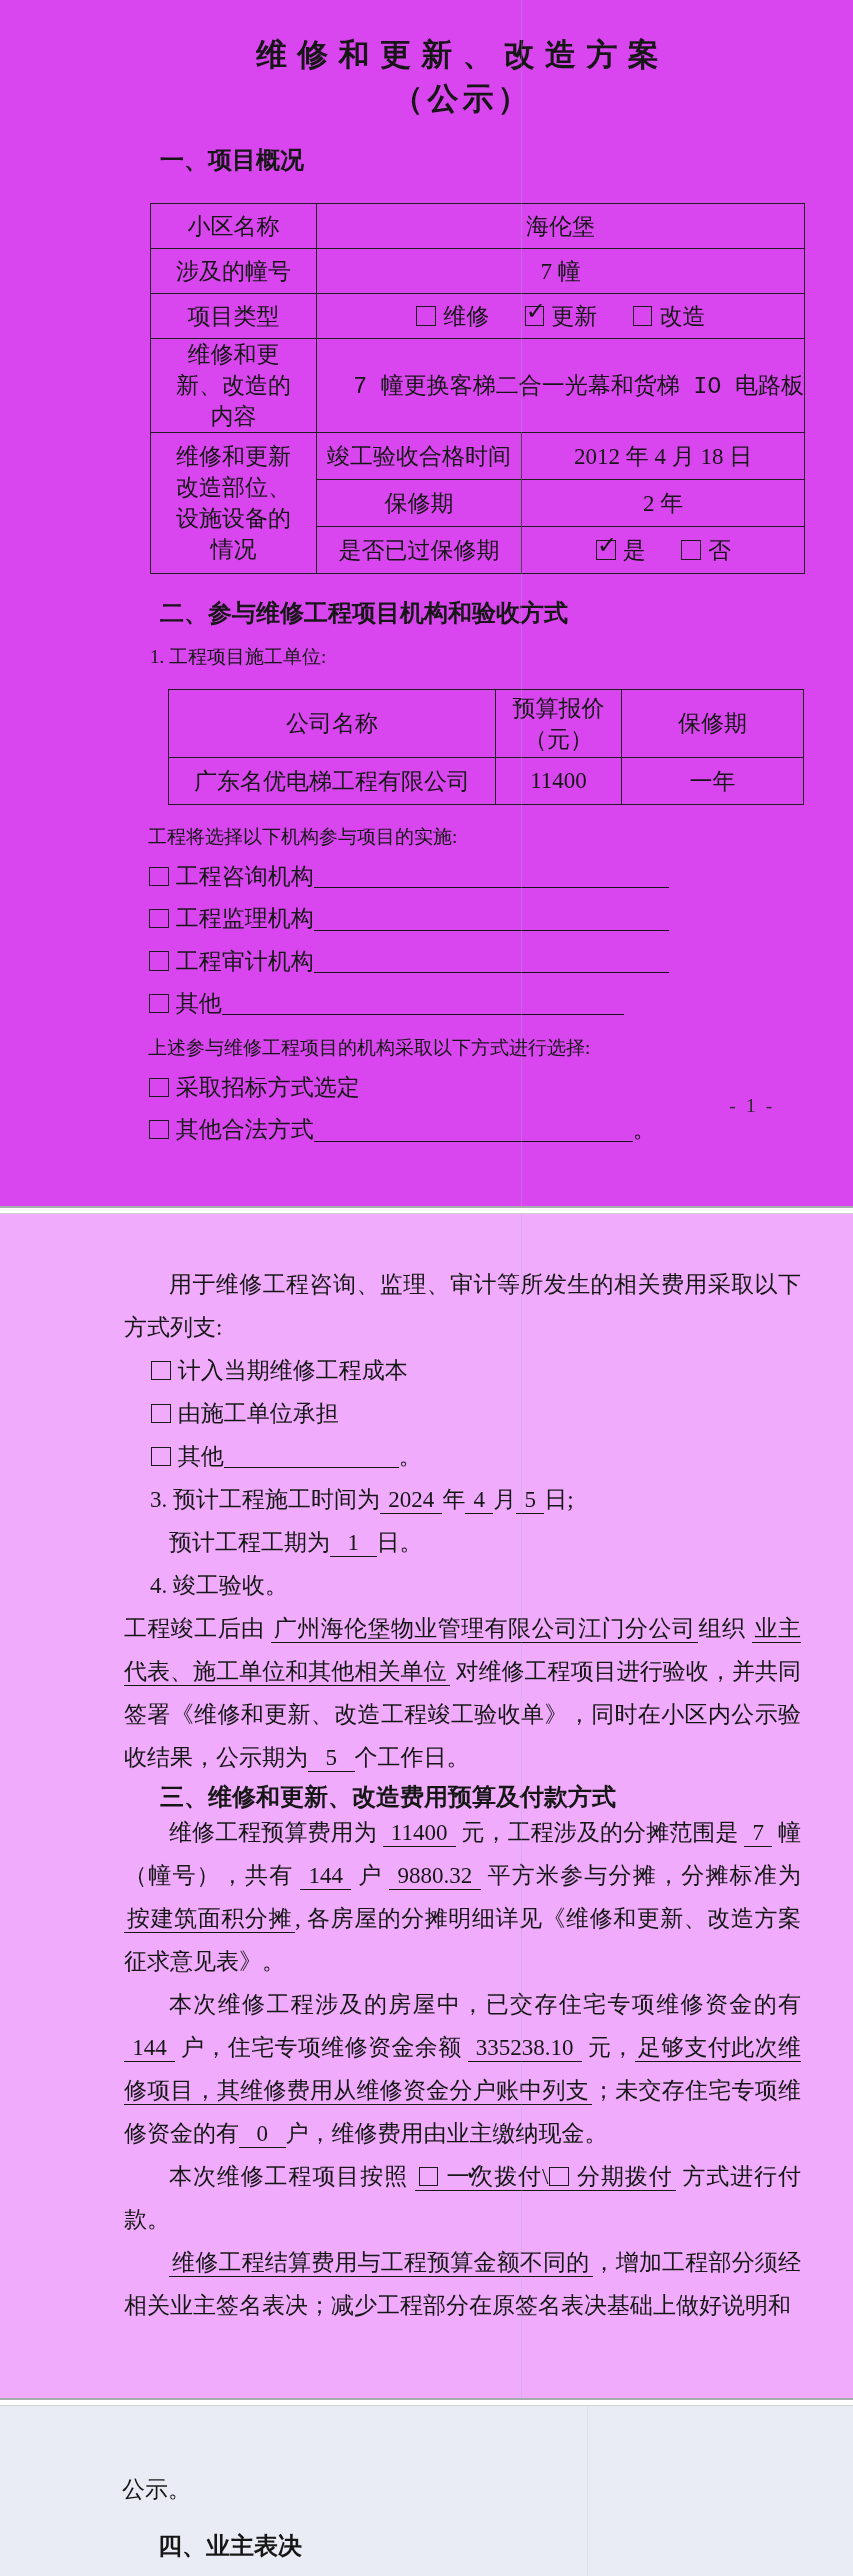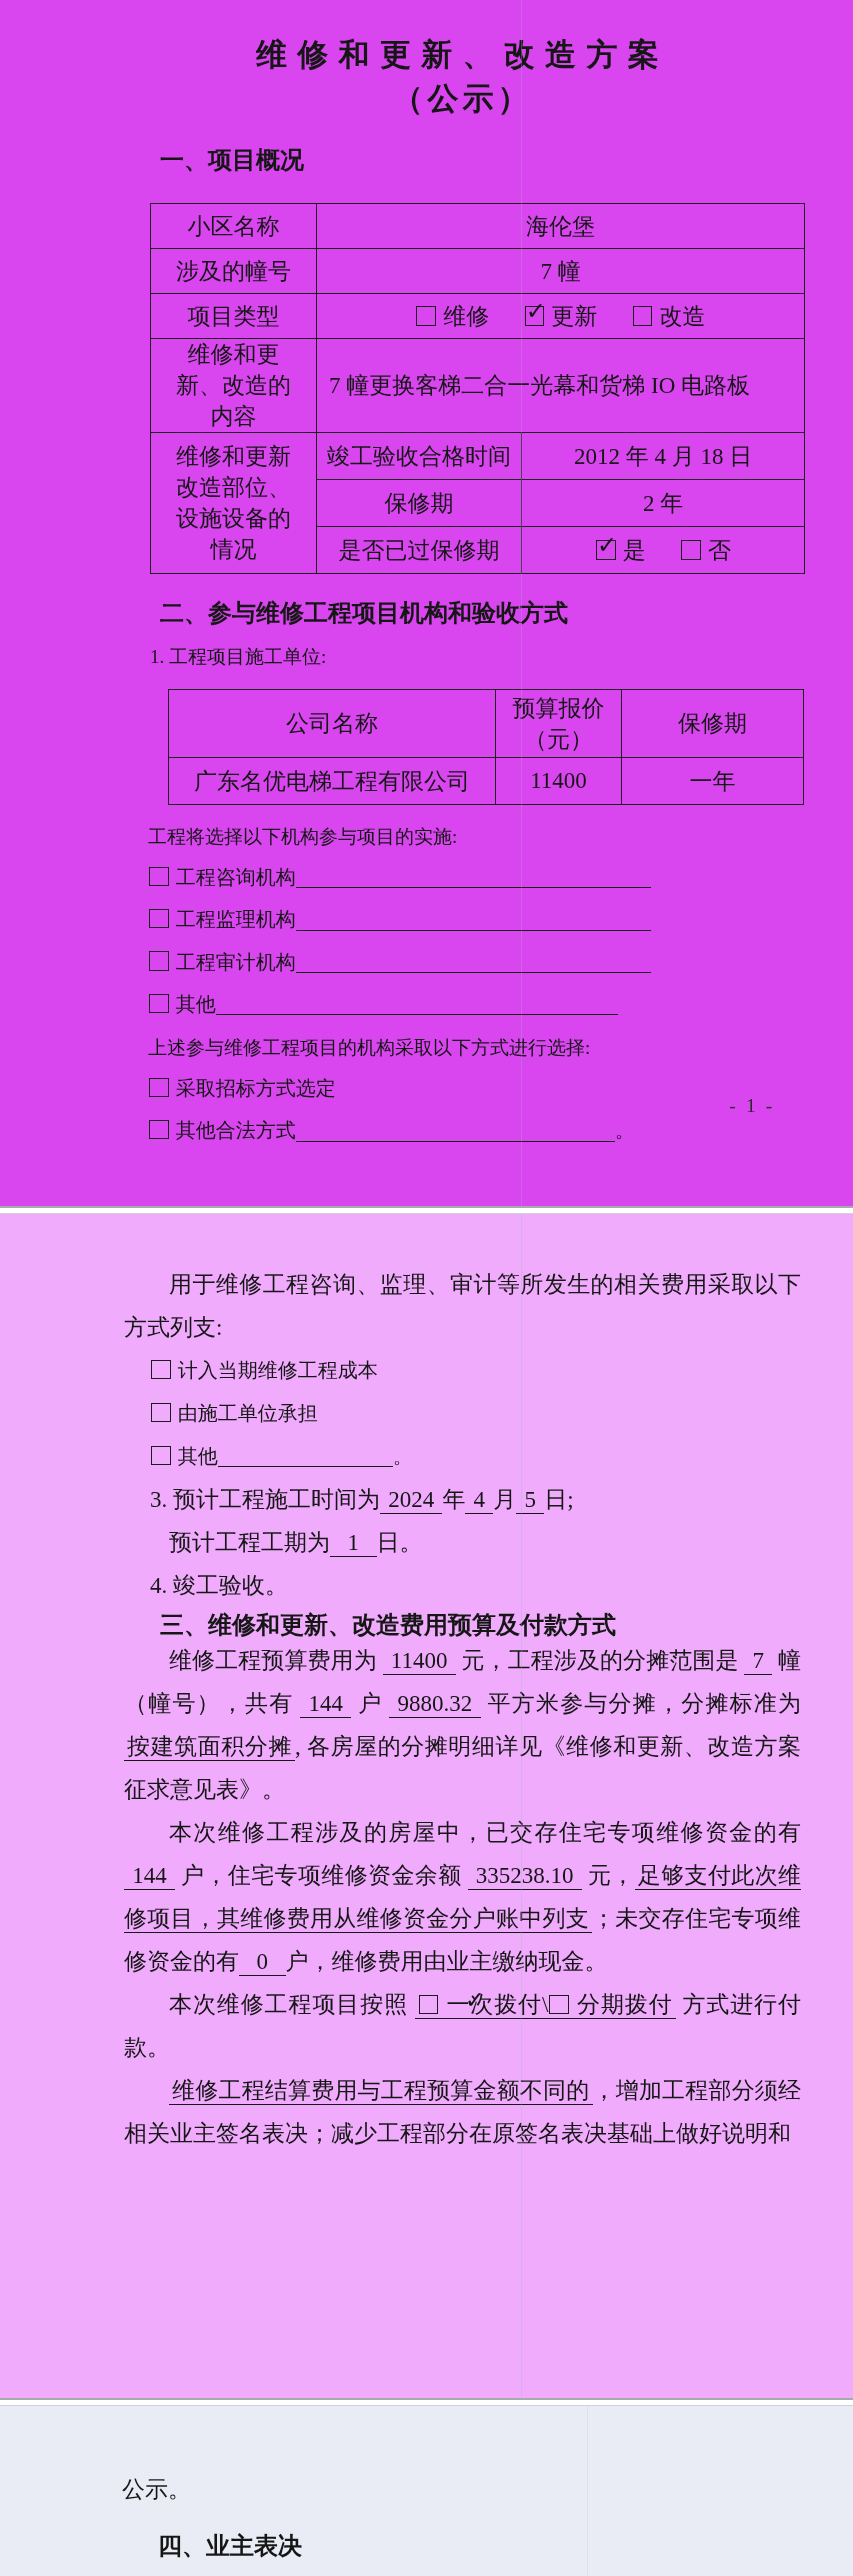--- a/index.html
+++ b/index.html
@@ -17,32 +17,32 @@
   .fold{position:absolute;top:0;bottom:0;width:1px;background:rgba(165,180,200,.30);}
   .doc-title{text-align:center;font-size:31px;font-weight:bold;letter-spacing:10.3px;line-height:40px;}
   .doc-title.sub{letter-spacing:4.1px;margin-top:4.1px;}
   .h{font-size:24px;font-weight:bold;line-height:28px;margin-left:36px;}
   .mt52{margin-top:27px;}.mt48{margin-top:25px;}
   .line{font-size:19px;line-height:27px;}
   .ind50{text-indent:26px;}
   .p{font-size:23px;line-height:43px;text-align:justify;margin:0;text-indent:45px;}
   .p.noind{text-indent:0;}
   .p.numind{text-indent:26px;}
-  .cbline{font-size:20px;line-height:30px;margin:12.4px 0 0 0;text-indent:24px;white-space:nowrap;}
+  .cbline{font-size:23px;line-height:30px;margin:12.4px 0 0 0;text-indent:24px;white-space:nowrap;}
   #page2 .cbline{line-height:43px;margin:0;text-indent:26px;}
   .cbx{display:inline-block;width:17.5px;height:17.5px;border:1.5px solid #1b1b1b;margin:0 7.2px -1px 1px;position:relative;vertical-align:-1px;background:transparent;}
   .cbx .mark{position:absolute;top:-8.2px;left:0px;font-size:24px;font-weight:bold;font-family:"DejaVu Sans",sans-serif;line-height:24px;}
   .blank{display:inline-block;border-bottom:1.5px solid #161616;height:21.6px;vertical-align:-4.1px;}
   .u{border-bottom:1.5px solid #161616;padding:0 3.1px 1px 3.1px;}
   .u.num{padding:0 8.2px 1px 8.2px;}
   table{border-collapse:collapse;table-layout:fixed;}
   .t1{width:655px;margin:29px 0 0 26px;}
   .t2{width:636px;margin:19.6px 0 0 44px;}
   td{border:1.5px solid #1f1f1f;font-size:23px;text-align:center;vertical-align:middle;padding:0;overflow:hidden;}
-  .t1 td.val-left{text-align:left;padding-left:12px;}
+  .t1 td.val-left{text-align:right;padding-left:5px;font-family:Liberation Mono, monospace;}
   .opt{margin:0 14.4px;white-space:nowrap;}
   .pagenum{position:absolute;font-size:19.6px;letter-spacing:2.6px;color:#2b2b2b;}
   #page1 .pagenum{top:1095px;right:78px;}
 </style>
 </head>
 <body>
 
 <div class="page" id="page1">
   <div class="fold" style="left:521px;"></div>
 
@@ -147,20 +147,21 @@
   <div class="cbline"><span class="cbx"></span><span>由施工单位承担</span></div>
   <div class="cbline"><span class="cbx"></span><span>其他</span><span class="blank" style="width:175px;"></span><span>。</span></div>
 
 
   <p class="p numind"><span>3. 预计工程施工时间为</span><span class="u num">2024</span><span>年</span><span class="u num">4</span><span>月</span><span class="u num">5</span><span>日;</span></p>
 
   <p class="p"><span>预计工程工期为</span><span class="u num" style="padding:0 17.5px 1px 17.5px;">1</span><span>日。</span></p>
 
   <p class="p numind">4. 竣工验收。</p>
 
+  <p class="p noind"><span>工程竣工后由 </span><span class="u">广州海伦堡物业管理有限公司江门分公司</span><span>组织 </span><span class="u">业主代表、施工单位和其他相关单位</span><span> 对维修工程项目进行验收，并共同签署《维修和更新、改造工程竣工验收单》，同时在小区内公示验收结果，公示期为</span><span class="u num" style="padding:0 17.5px 1px 17.5px;">5</span><span>个工作日。</span></p>
 
   <div class="h" style="margin-top:4.1px;margin-left:36px;">三、维修和更新、改造费用预算及付款方式</div>
 
   <p class="p"><span>维修工程预算费用为 </span><span class="u num">11400</span><span> 元，工程涉及的分摊范围是 </span><span class="u num">7</span><span> 幢（幢号），共有 </span><span class="u num">144</span><span> 户 </span><span class="u num">9880.32</span><span> 平方米参与分摊，分摊标准为 </span><span class="u">按建筑面积分摊</span><span>, 各房屋的分摊明细详见《维修和更新、改造方案征求意见表》。</span></p>
 
   <p class="p"><span>本次维修工程涉及的房屋中，已交存住宅专项维修资金的有</span><span class="u num">144</span><span> 户，住宅专项维修资金余额 </span><span class="u num">335238.10</span><span> 元，</span><span class="u">足够支付此次维修项目，其维修费用从维修资金分户账中列支</span><span>；未交存住宅专项维修资金的有</span><span class="u num" style="padding:0 17.5px 1px 17.5px;">0</span><span>户，维修费用由业主缴纳现金。</span></p>
 
   <p class="p"><span>本次维修工程项目按照 </span><span class="u"><span class="cbx"><span class="mark">✓</span></span><span>一次拨付</span><span>\</span><span class="cbx"></span><span>分期拨付</span></span><span> 方式进行付款。</span></p>
 
   <p class="p"><span class="u">维修工程结算费用与工程预算金额不同的</span><span>，增加工程部分须经相关业主签名表决；减少工程部分在原签名表决基础上做好说明和</span></p>

